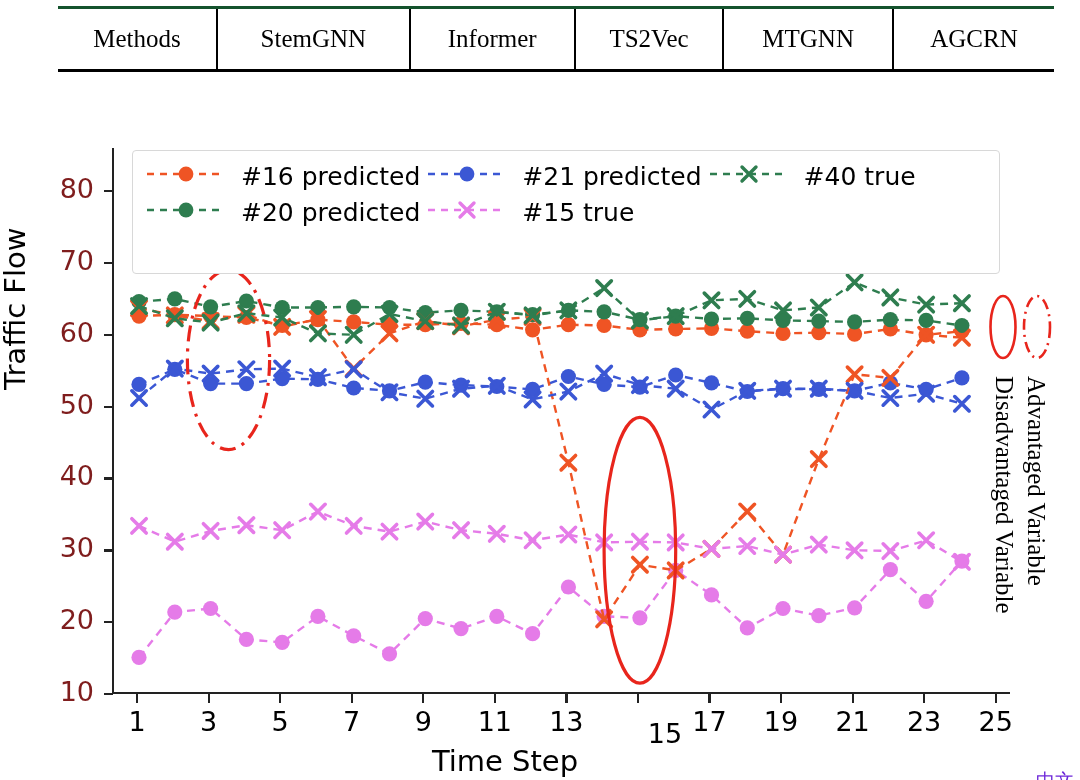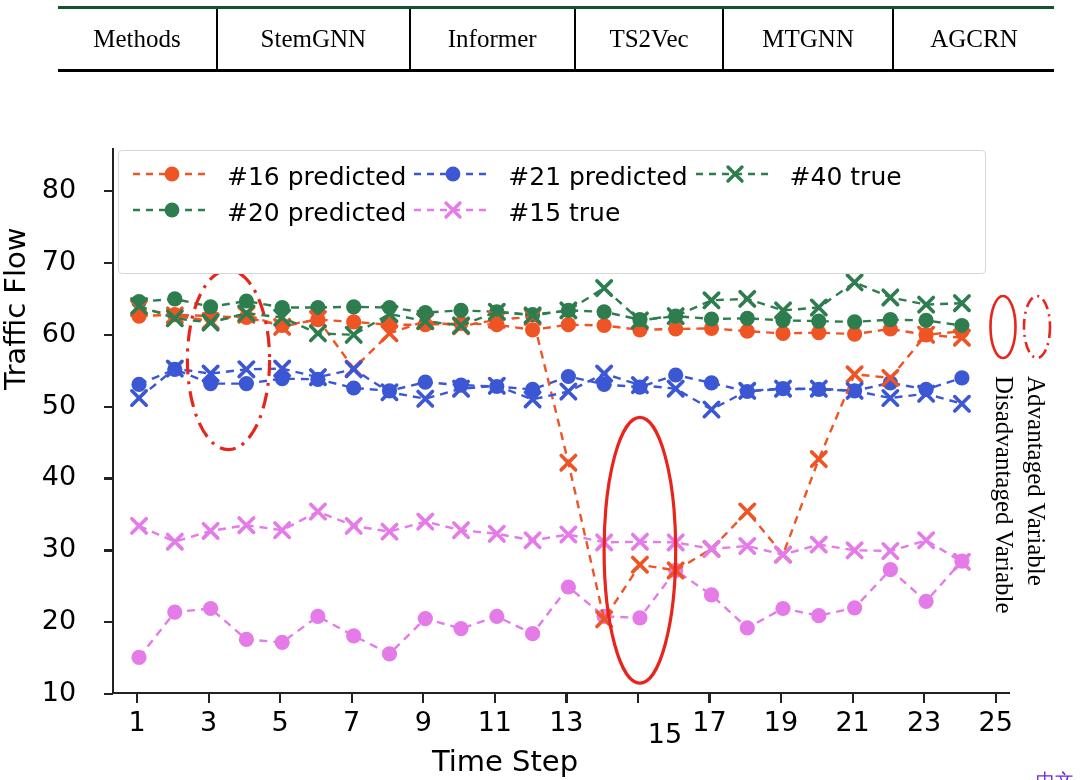--- a/index.html
+++ b/index.html
@@ -14,36 +14,36 @@
   #results-table tr.hdr td{border-top:3px solid #14532d;border-bottom:3px solid #000;height:48px;}
   #results-table tr.row td{border-bottom:3px solid #000;height:46px;}
   #results-table td.c0{border-left:none;width:150px;}
   #results-table td.c5{border-right:none;}
 
   
   #figure{position:absolute;left:0;top:140px;width:1080px;height:640px;}
   #plot{position:absolute;left:112px;top:8px;width:898px;height:546px;
         border-left:2.2px solid #222;border-bottom:2.2px solid #222;box-sizing:border-box;}
   #plot-svg{position:absolute;left:0;top:0;width:898px;height:546px;}
-  .ylab{position:absolute;font-size:27px;color:#000000;text-align:center;width:70px;
+  .ylab{position:absolute;font-size:27px;color:#7f1d1d;text-align:right;width:70px;
         font-family:"DejaVu Sans",sans-serif;}
   .ymark{position:absolute;left:104px;width:9px;height:2.2px;background:#222;}
   .ylabel-axis{position:absolute;left:-2px;top:250px;font-size:29px;
         transform:rotate(-90deg);transform-origin:left top;white-space:nowrap;
         font-family:"DejaVu Sans",sans-serif;}
 
   
   .xlab{position:absolute;font-size:27px;color:#000;text-align:center;width:46px;
         font-family:"DejaVu Sans",sans-serif;}
   .xmark{position:absolute;top:554px;width:2.2px;height:9px;background:#222;}
   .xlabel-axis{position:absolute;top:604px;left:0;width:1010px;text-align:center;
         font-size:29px;font-family:"DejaVu Sans",sans-serif;}
 
   
-  #legend{position:absolute;left:118px;top:10px;width:866px;height:122px;
+  #legend{position:absolute;left:132px;top:10px;width:866px;height:122px;
           background:#fff;border:1px solid #d8d8d8;border-radius:4px;
           box-shadow:0 0 0 0 #fff;}
   #legend table{border-collapse:collapse;margin:7px 0 0 8px;}
   #legend td{padding:1px 2px;vertical-align:middle;}
   .lg-txt{font-size:25px;font-family:"DejaVu Sans",sans-serif;padding-left:10px!important;
           white-space:nowrap;}
   .lg-key{width:86px;height:30px;}
 
   
   .rlabel{position:absolute;font-family:"Liberation Serif",serif;font-size:25px;

